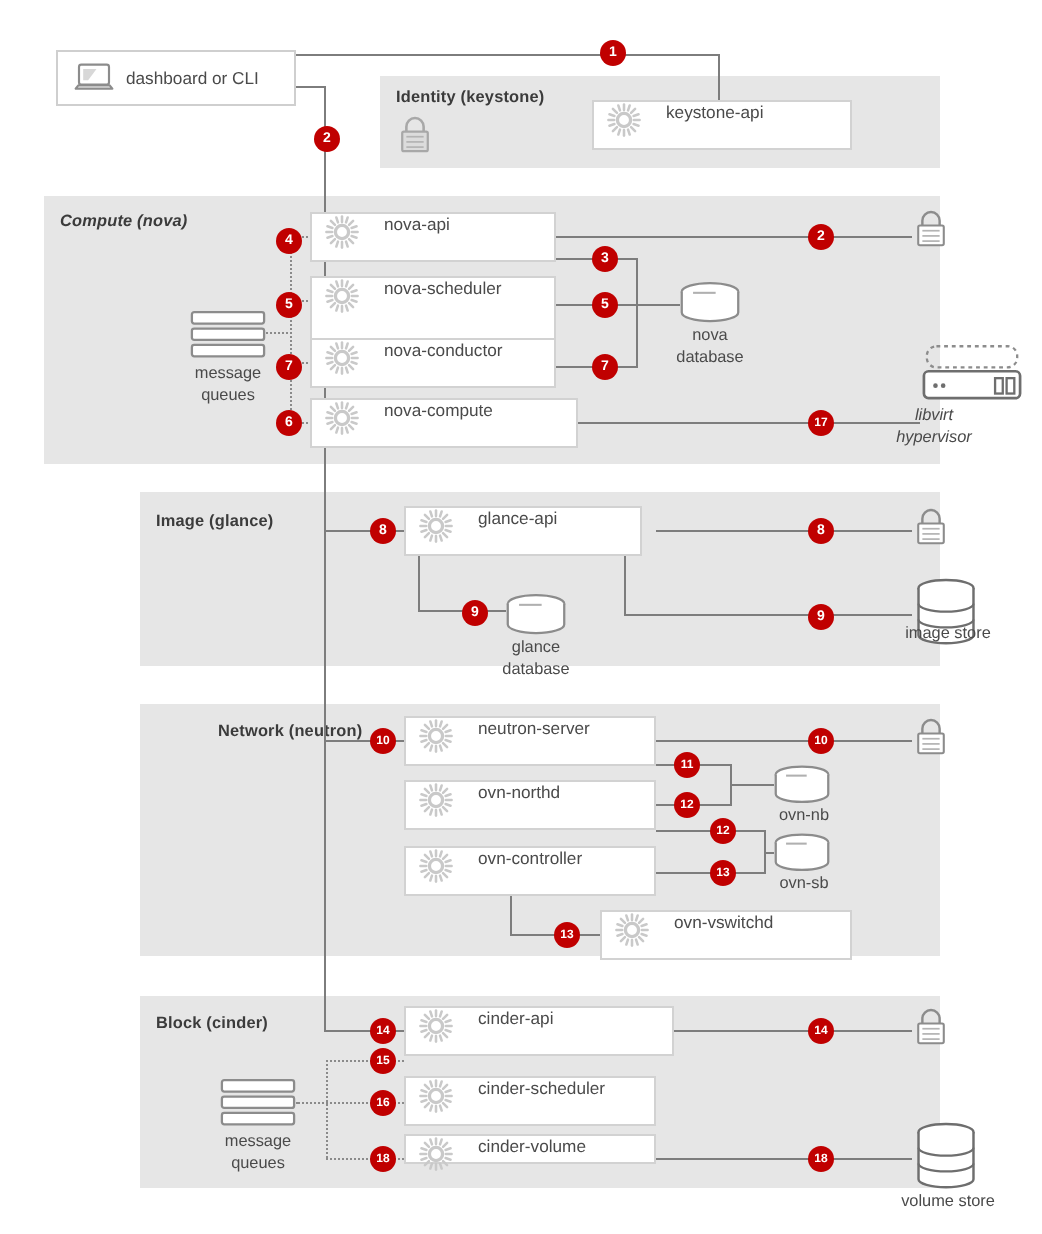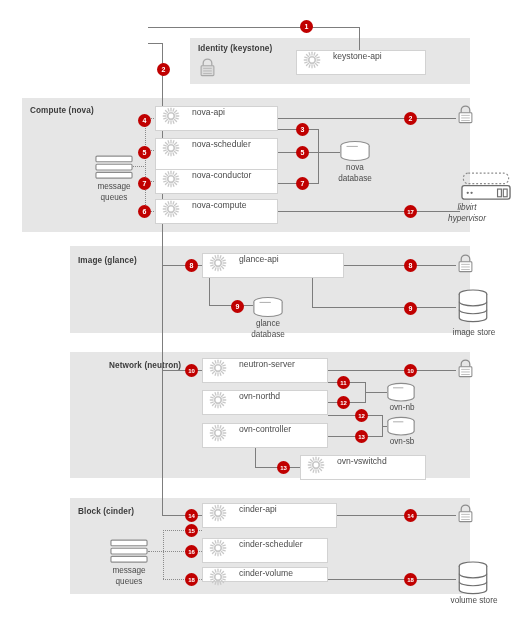--- a/index.html
+++ b/index.html
@@ -38,21 +38,21 @@
 </style>
 </head>
 <body>
 
 <div id="stage">
 
   <div class="panel" style="left:190px;top:38px;width:280px;height:46px;"></div>
   <div class="panel-title" style="left:198px;top:44px;">Identity (keystone)</div>
 
   <div class="panel" style="left:22px;top:98px;width:448px;height:134px;"></div>
-  <div class="panel-title" style="left:30px;top:106px;">Compute (nova)</div>
+  <div class="panel-title" style="left:30px;top:106px;font-style:italic;">Compute (nova)</div>
 
   <div class="panel" style="left:70px;top:246px;width:400px;height:87px;"></div>
   <div class="panel-title" style="left:78px;top:256px;">Image (glance)</div>
 
   <div class="panel" style="left:70px;top:352px;width:400px;height:126px;"></div>
   <div class="panel-title" style="left:78px;top:361px;margin-left:31px;">Network (neutron)</div>
 
   <div class="panel" style="left:70px;top:498px;width:400px;height:96px;"></div>
   <div class="panel-title" style="left:78px;top:507px;">Block (cinder)</div>
 
@@ -107,20 +107,30 @@
   <div class="ln lnh" style="left:162px;top:515px;width:40px;"></div>
   <div class="ln lnh" style="left:328px;top:515px;width:128px;"></div>
   <div class="ln lnh" style="left:328px;top:579px;width:128px;"></div>
 
   <div class="dot-h" style="left:148px;top:551px;width:16px;"></div>
   <div class="dot-v" style="left:163px;top:530px;height:49px;"></div>
   <div class="dot-h" style="left:163px;top:530px;width:39px;"></div>
   <div class="dot-h" style="left:163px;top:551px;width:39px;"></div>
   <div class="dot-h" style="left:163px;top:579px;width:39px;"></div>
 
+  <div class="plainbox" style="left:28px;top:25px;width:120px;height:28px;">
+    <span class="iconwrap" style="position:relative;left:8px;width:20px;height:16px;">
+      <svg viewBox="0 0 24 18" width="20" height="16">
+        <rect x="3" y="1" width="18" height="12" rx="1.4" fill="none" stroke="#8c8c8c" stroke-width="1.3"></rect>
+        <path d="M5.5 3.6 L13.5 3.6 L8.5 10.4 L5.5 10.4 Z" fill="#d8d8d8"></path>
+        <path d="M1 15.4 L23 15.4 L21.4 13.4 L2.6 13.4 Z" fill="none" stroke="#8c8c8c" stroke-width="1.3" stroke-linejoin="round"></path>
+      </svg>
+    </span>
+    <span class="lbl" style="margin-left:14px;">dashboard or CLI</span>
+  </div>
 
   <div class="iconwrap" style="left:198px;top:57px;">
     <svg viewBox="0 0 22 24" width="19" height="21">
       <path d="M6 10 V7.2 a5 5 0 0 1 10 0 V10" fill="none" stroke="#a8a8a8" stroke-width="1.5"></path>
       <rect x="3.6" y="10" width="14.8" height="11.4" rx="1" fill="#dcdcdc" stroke="#a8a8a8" stroke-width="1.3"></rect>
       <line x1="6" y1="13" x2="16" y2="13" stroke="#b4b4b4" stroke-width="1"></line>
       <line x1="6" y1="16" x2="16" y2="16" stroke="#b4b4b4" stroke-width="1"></line>
       <line x1="6" y1="19" x2="16" y2="19" stroke="#b4b4b4" stroke-width="1"></line>
     </svg>
   </div>
@@ -238,21 +248,21 @@
         <line x1="2.3" y1="8.2" x2="5.6" y2="9.3"></line>
             <line x1="18.4" y1="14.7" x2="21.7" y2="15.8"></line>
         <line x1="8.2" y1="21.7" x2="9.3" y2="18.4"></line>
             <line x1="14.7" y1="5.6" x2="15.8" y2="2.3"></line>
       </g>
         </svg>
     </span>
     <span class="lbl" style="margin-left:18px;">nova-conductor</span>
   </div>
 
-  <div class="svcbox" style="left:155px;top:199px;width:123px;height:25px;">
+  <div class="svcbox" style="left:155px;top:199px;width:134px;height:25px;">
     <span class="gear" style="position:relative;left:6px;">
       <svg viewBox="0 0 24 24">
           <g stroke="#c9c9c9" stroke-width="1.7" stroke-linecap="round" fill="none">
         <circle cx="12" cy="12" r="4.4" stroke-width="2.2"></circle>
         <line x1="12" y1="1.6" x2="12" y2="5.4"></line>
             <line x1="12" y1="18.6" x2="12" y2="22.4"></line>
         <line x1="1.6" y1="12" x2="5.4" y2="12"></line>
             <line x1="18.6" y1="12" x2="22.4" y2="12"></line>
         <line x1="4.6" y1="4.6" x2="7.3" y2="7.3"></line>
             <line x1="16.7" y1="16.7" x2="19.4" y2="19.4"></line>
@@ -298,21 +308,21 @@
       <rect x="1" y="14" width="50" height="14" rx="2.4" fill="#fff" stroke="#6e6e6e" stroke-width="1.4"></rect>
       <circle cx="7" cy="21.5" r="1.2" fill="#6e6e6e"></circle>
       <circle cx="11" cy="21.5" r="1.2" fill="#6e6e6e"></circle>
       <rect x="38" y="17.6" width="4" height="8" fill="none" stroke="#6e6e6e" stroke-width="1.2"></rect>
       <rect x="44" y="17.6" width="4" height="8" fill="none" stroke="#6e6e6e" stroke-width="1.2"></rect>
     </svg>
   </div>
   <div class="caption" style="left:438px;top:203px;width:58px;font-style:italic;">libvirt
 hypervisor</div>
 
-  <div class="svcbox" style="left:202px;top:253px;width:142px;height:25px;">
+  <div class="svcbox" style="left:202px;top:253px;width:119px;height:25px;">
     <span class="gear" style="position:relative;left:6px;">
       <svg viewBox="0 0 24 24">
           <g stroke="#c9c9c9" stroke-width="1.7" stroke-linecap="round" fill="none">
         <circle cx="12" cy="12" r="4.4" stroke-width="2.2"></circle>
         <line x1="12" y1="1.6" x2="12" y2="5.4"></line>
             <line x1="12" y1="18.6" x2="12" y2="22.4"></line>
         <line x1="1.6" y1="12" x2="5.4" y2="12"></line>
             <line x1="18.6" y1="12" x2="22.4" y2="12"></line>
         <line x1="4.6" y1="4.6" x2="7.3" y2="7.3"></line>
             <line x1="16.7" y1="16.7" x2="19.4" y2="19.4"></line>
@@ -353,21 +363,21 @@
   </div>
 
   <div class="iconwrap" style="left:457px;top:289px;">
     <svg viewBox="0 0 34 36" width="32" height="34">
       <ellipse cx="17" cy="5.2" rx="14.6" ry="4.2" fill="#fff" stroke="#6e6e6e" stroke-width="1.3"></ellipse>
       <path d="M2.4 5.2 V30.4 a14.6 4.2 0 0 0 29.2 0 V5.2" fill="#fff" stroke="#6e6e6e" stroke-width="1.3"></path>
       <path d="M2.4 13.6 a14.6 4.2 0 0 0 29.2 0" fill="none" stroke="#6e6e6e" stroke-width="1.2"></path>
       <path d="M2.4 22 a14.6 4.2 0 0 0 29.2 0" fill="none" stroke="#6e6e6e" stroke-width="1.2"></path>
     </svg>
   </div>
-  <div class="caption" style="left:443px;top:328px;width:62px;">image store</div>
+  <div class="caption" style="left:443px;top:312px;width:62px;">image store</div>
 
   <div class="svcbox" style="left:202px;top:358px;width:126px;height:25px;">
     <span class="gear" style="position:relative;left:6px;">
       <svg viewBox="0 0 24 24">
           <g stroke="#c9c9c9" stroke-width="1.7" stroke-linecap="round" fill="none">
         <circle cx="12" cy="12" r="4.4" stroke-width="2.2"></circle>
         <line x1="12" y1="1.6" x2="12" y2="5.4"></line>
             <line x1="12" y1="18.6" x2="12" y2="22.4"></line>
         <line x1="1.6" y1="12" x2="5.4" y2="12"></line>
             <line x1="18.6" y1="12" x2="22.4" y2="12"></line>

